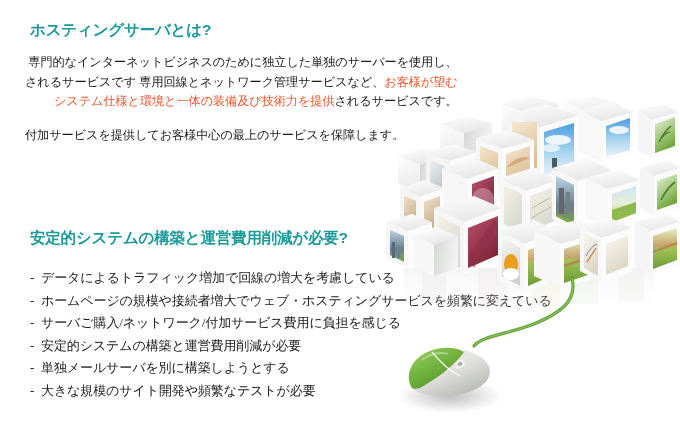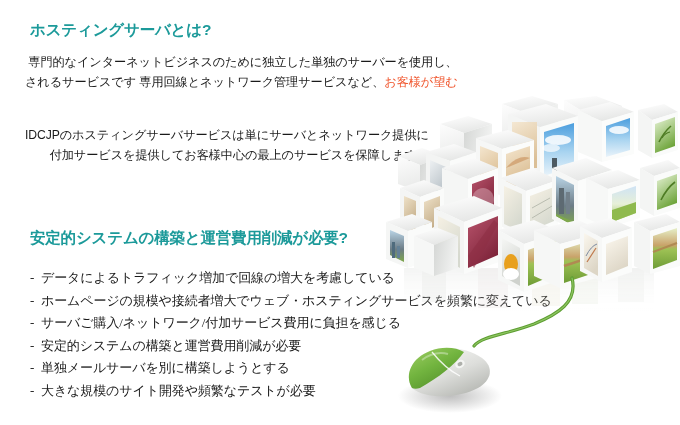--- a/index.html
+++ b/index.html
@@ -84,26 +84,26 @@
 
   <div class="heading" id="heading-1">ホスティングサーバとは?</div>
 
   <div class="para" id="para-1">
     <span class="line">
       <span>専門的なインターネットビジネスのために独立した単独のサーバーを使用し、</span>
     </span>
     <span class="line">
       <span>されるサービスです 専用回線とネットワーク管理サービスなど、</span><span class="hl">お客様が望む</span>
     </span>
+    <span class="line">
+      <span class="hl">システム仕様と環境と一体の装備及び技術力を提供</span><span>されるサービスです。</span>
+    </span>
   </div>
 
   <div class="para" id="para-2">
-    <span class="line">
-      <span>IDCJPのホスティングサーバサービスは単にサーバとネットワーク提供に</span>
-    </span>
     <span class="line">
       <span>付加サービスを提供してお客様中心の最上のサービスを保障します。</span>
     </span>
   </div>
 
   <div class="heading" id="heading-2">安定的システムの構築と運営費用削減が必要?</div>
 
   <div id="bullets">
     <div class="bullet">
       <span class="dash">-</span><span>データによるトラフィック増加で回線の増大を考慮している</span>

